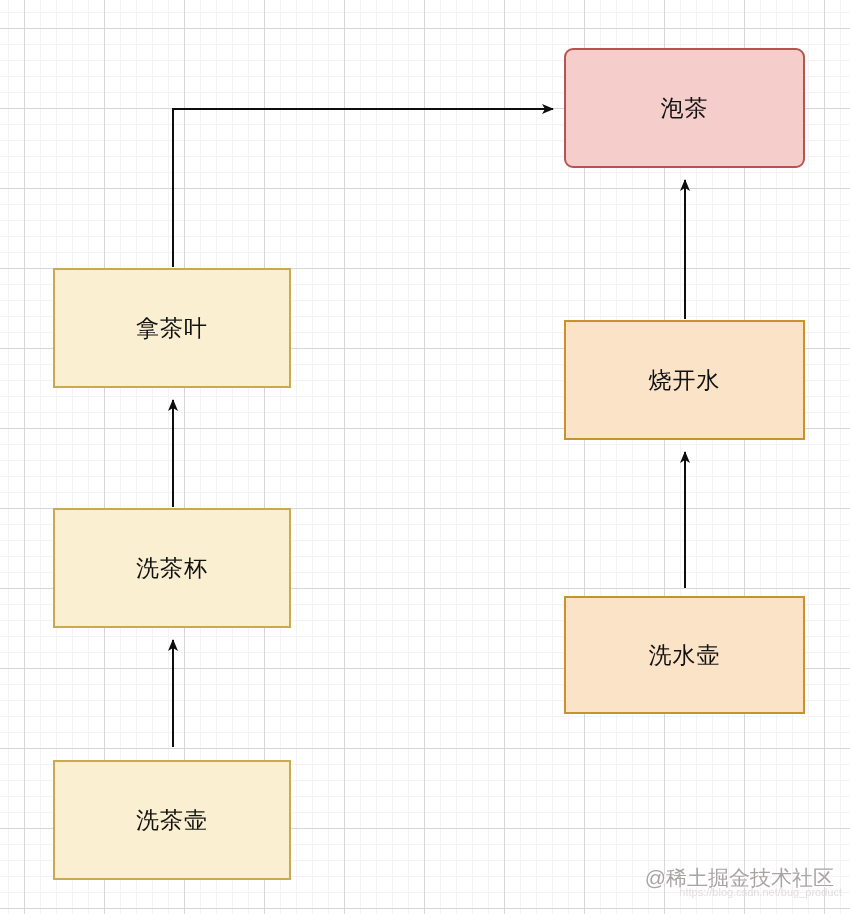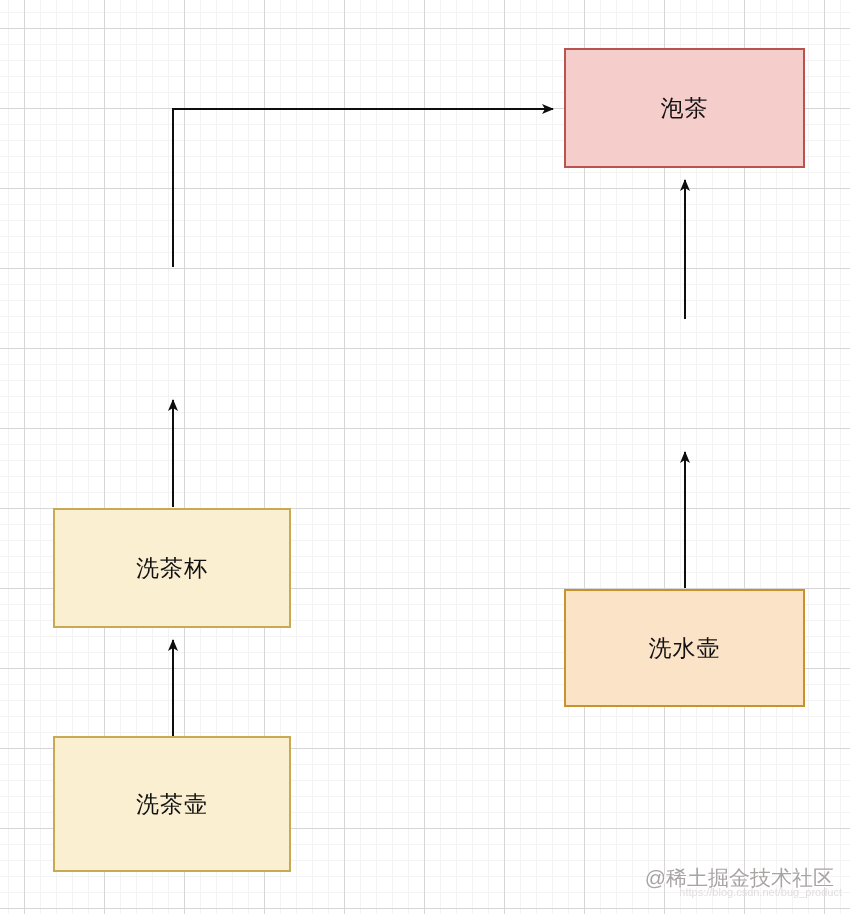--- a/index.html
+++ b/index.html
@@ -28,24 +28,24 @@
     box-sizing: border-box;
     border: 2px solid #999;
     display: flex;
     align-items: center;
     justify-content: center;
     font-size: 23px;
     color: #111111;
     letter-spacing: 1px;
   }
   
-  .pos-make-tea      { left: 564px; top:  48px; width: 241px; height: 120px; }
+  .pos-make-tea      { left: 564px; top:  48px; width: 241px; height: 120px; border-radius: 9px; }
   .pos-get-tea-leaves{ left:  53px; top: 268px; width: 238px; height: 120px; }
   .pos-wash-teacup   { left:  53px; top: 508px; width: 238px; height: 120px; text-align: center; }
-  .pos-wash-teapot   { left:  53px; top: 736px; width: 238px; height: 136px; }
+  .pos-wash-teapot   { left:  53px; top: 760px; width: 238px; height: 120px; }
   .pos-boil-water    { left: 564px; top: 320px; width: 241px; height: 120px; }
   .pos-wash-kettle   { left: 564px; top: 589px; width: 241px; height: 118px; }
 
   .edges-layer {
     position: absolute;
     left: 0; top: 0;
     width: 850px; height: 914px;
     pointer-events: none;
   }
   .edge { fill: none; stroke-width: 2px; }
@@ -82,26 +82,32 @@
     <path class="edge" d="M173,747 L173,640" marker-end="url(#ah)" stroke="#0d0d0d"></path>
     <path class="edge" d="M173,507 L173,400" marker-end="url(#ah)" stroke="#0d0d0d"></path>
     <path class="edge" d="M173,267 L173,109 L553,109" marker-end="url(#ah)" stroke="#0d0d0d"></path>
     <path class="edge" d="M685,588 L685,452" marker-end="url(#ah)" stroke="#0d0d0d"></path>
     <path class="edge" d="M685,319 L685,180" marker-end="url(#ah)" stroke="#0d0d0d"></path>
   </svg>
 
   <div class="node pos-make-tea" style="background: rgb(245, 206, 204); border-color: rgb(184, 84, 80);">
     <span>泡茶</span>
   </div>
+  <div class="node pos-get-tea-leaves" style="background: rgb(251, 239, 210); border-color: rgb(201, 169, 81);">
+    <span>拿茶叶</span>
+  </div>
   <div class="node pos-wash-teacup" style="background: rgb(251, 239, 210); border-color: rgb(201, 169, 81);">
     <span>洗茶杯</span>
   </div>
   <div class="node pos-wash-teapot" style="background: rgb(251, 239, 210); border-color: rgb(201, 169, 81);">
     <span>洗茶壶</span>
   </div>
-  <div class="node pos-wash-kettle" style="background: rgb(251, 227, 200); border-color: rgb(200, 146, 44);">
+  <div class="node pos-boil-water" style="background: rgb(251, 227, 200); border-color: rgb(200, 146, 44);">
+    <span>烧开水</span>
+  </div>
+  <div class="node pos-wash-kettle" style="background: rgb(251, 227, 200); border-color: rgb(200, 146, 44); margin-top: 7px;">
     <span>洗水壶</span>
   </div>
 
   <div class="watermark-community">@稀土掘金技术社区</div>
   <div class="watermark-url">https://blog.csdn.net/bug_product</div>
 
 </div>
 
 </body></html>

